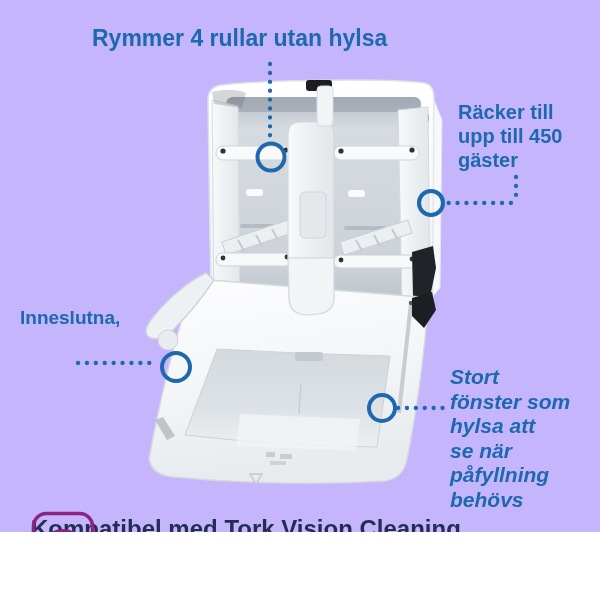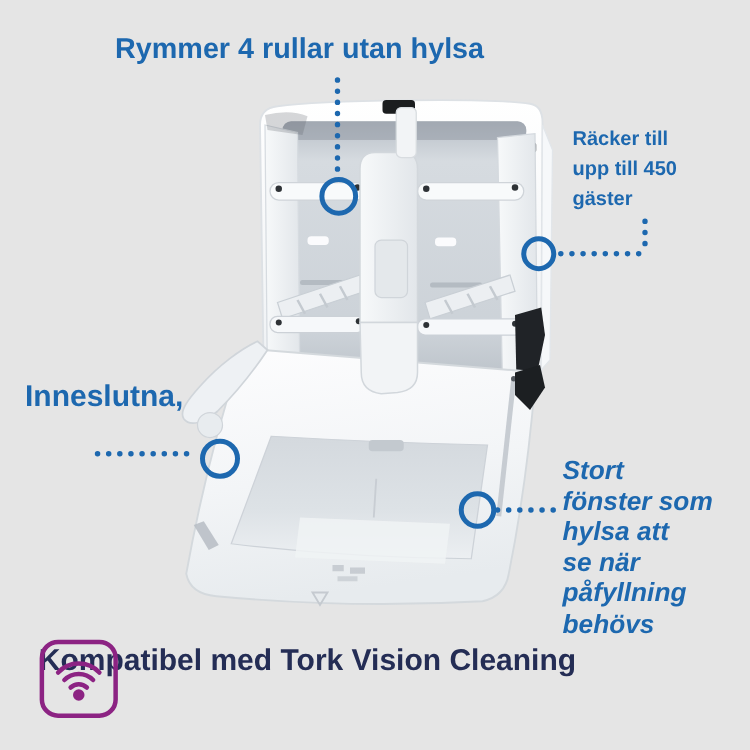--- a/index.html
+++ b/index.html
@@ -1,25 +1,25 @@
 <!DOCTYPE html>
 <html style="--annotation-blue: #1d68af; --heading-navy: #242d55; --icon-purple: #8c2383;"><head>
 <meta charset="utf-8">
 <style>
   html,body{margin:0;padding:0;background:#ffffff;}
   .stage{
-    position:relative;width:600px;height:600px;background:#e5e5e5;overflow:hidden;
+    position:relative;width:600px;height:532px;background:#c4b5fd;overflow:hidden;
     font-family:"Liberation Sans",sans-serif;
   }
   .stage svg{position:absolute;left:0;top:0;}
   .lbl{position:absolute;color:var(--annotation-blue,#1d68af);font-weight:bold;white-space:nowrap;}
   .lbl span{display:block;}
   #lbl-top{left:92px;top:25px;font-size:23px;}
-  #lbl-right-top{left:458px;top:100px;font-size:16px;line-height:24px;}
-  #lbl-left{left:20px;top:306px;font-size:24px;line-height:24px;}
+  #lbl-right-top{left:458px;top:100px;font-size:20px;line-height:24px;}
+  #lbl-left{left:20px;top:306px;font-size:19px;line-height:24px;}
   #lbl-right-bottom{left:450px;top:365px;font-size:21px;line-height:24.5px;font-style:italic;}
   #footer{position:absolute;left:31px;top:511px;display:flex;align-items:flex-start;gap:14px;}
   #footer-text{color:var(--heading-navy,#242d55);font-weight:bold;font-size:24px;line-height:29px;padding-top:3px;}
   .dotline{stroke:var(--annotation-blue,#1d68af);stroke-width:4.3;fill:none;
            stroke-linecap:round;stroke-dasharray:0.1 8.8;}
   .ring{stroke:var(--annotation-blue,#1d68af);stroke-width:4;fill:none;}
   .wifi{stroke:var(--icon-purple,#8c2383);fill:none;stroke-width:3.6;stroke-linecap:round;}
   .wifi-dot{fill:var(--icon-purple,#8c2383);}
 </style>
 </head>

